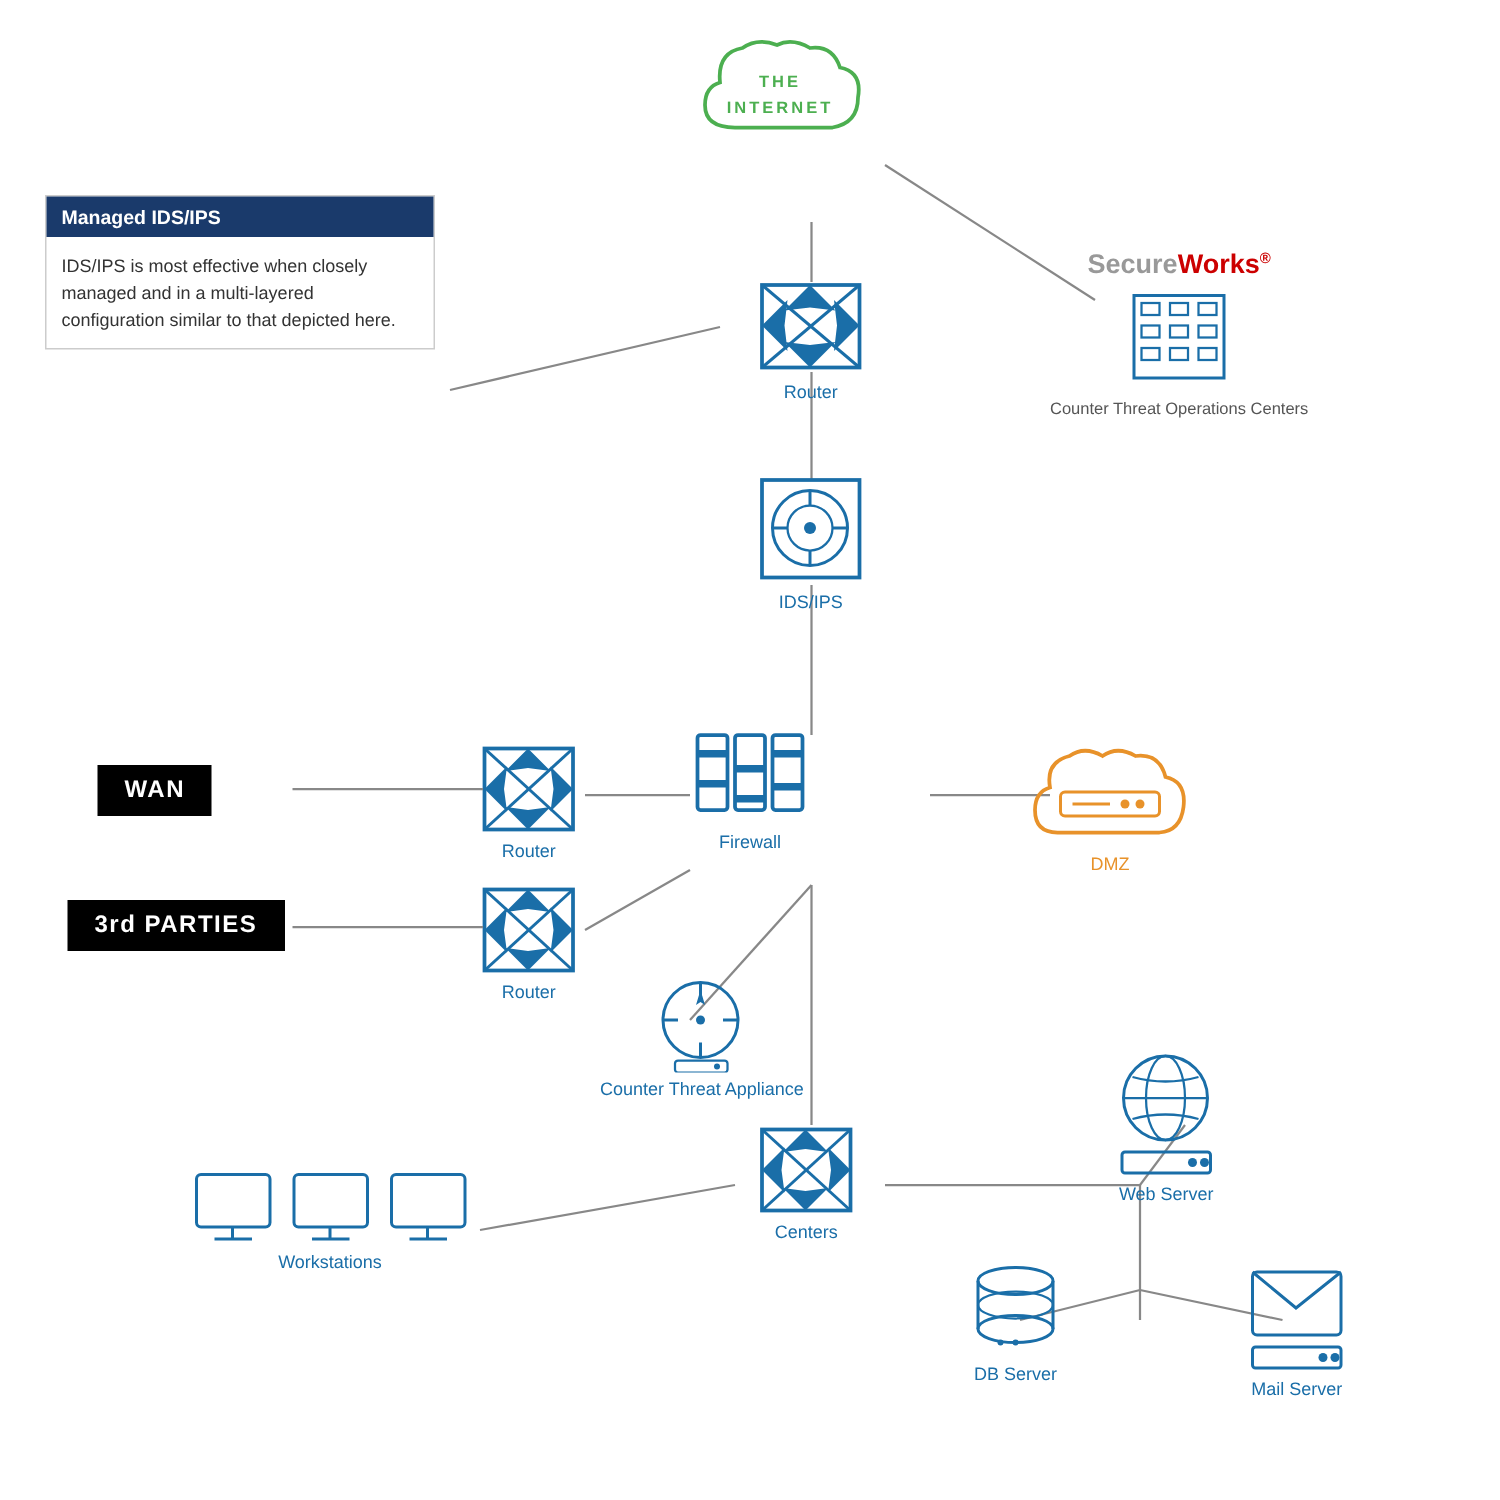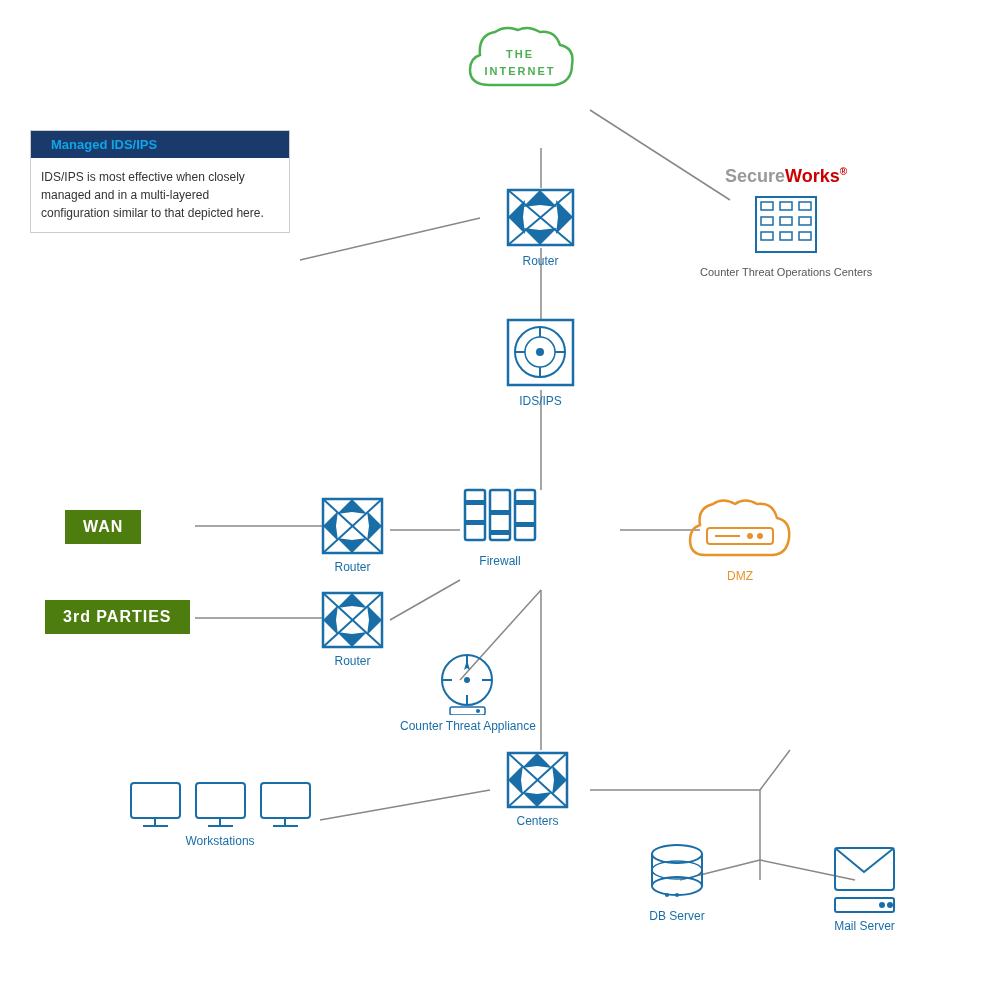--- a/index.html
+++ b/index.html
@@ -40,34 +40,34 @@
     .info-box {
       position: absolute;
       top: 130px;
       left: 30px;
       width: 260px;
       background: #fff;
       border: 1px solid #ccc;
     }
     .info-box-header {
       background: #1a3a6b;
-      color: #0ea5e9;
+      color: #ffffff;
       font-weight: bold;
       font-size: 13px;
-      padding: 6px 20px;
+      padding: 6px 10px;
     }
     .info-box-body {
       padding: 10px;
       font-size: 12px;
       color: #333;
       line-height: 1.5;
     }
     
     .label-box {
-      background: #4d7c0f;
+      background: #000000;
       color: #fff;
       font-size: 16px;
       font-weight: bold;
       padding: 8px 18px;
       letter-spacing: 1px;
     }
     
     .secureworks-label {
       font-size: 18px;
       font-weight: bold;
@@ -294,20 +294,37 @@
 
       <svg width="55" height="50" viewBox="0 0 55 50">
         <rect x="3" y="3" width="49" height="35" rx="3" fill="none" stroke="#1a6ea8" stroke-width="2"></rect>
         <line x1="27" y1="38" x2="27" y2="46" stroke="#1a6ea8" stroke-width="2"></line>
         <line x1="15" y1="46" x2="40" y2="46" stroke="#1a6ea8" stroke-width="2"></line>
       </svg>
     </div>
     <div class="node-label">Workstations</div>
   </div>
 
+  <div class="node" style="left:745px; top:700px;">
+
+    <svg width="65" height="65" viewBox="0 0 65 65">
+      <circle cx="32" cy="32" r="28" fill="none" stroke="#1a6ea8" stroke-width="2"></circle>
+      <ellipse cx="32" cy="32" rx="13" ry="28" fill="none" stroke="#1a6ea8" stroke-width="1.5"></ellipse>
+      <line x1="4" y1="32" x2="60" y2="32" stroke="#1a6ea8" stroke-width="1.5"></line>
+      <path d="M10,18 Q32,24 54,18" fill="none" stroke="#1a6ea8" stroke-width="1.5"></path>
+      <path d="M10,46 Q32,40 54,46" fill="none" stroke="#1a6ea8" stroke-width="1.5"></path>
+    </svg>
+
+    <svg width="65" height="20" viewBox="0 0 65 20">
+      <rect x="3" y="3" width="59" height="14" rx="2" fill="none" stroke="#1a6ea8" stroke-width="2"></rect>
+      <circle cx="50" cy="10" r="3" fill="#1a6ea8"></circle>
+      <circle cx="58" cy="10" r="3" fill="#1a6ea8"></circle>
+    </svg>
+    <div class="node-label">Web Server</div>
+  </div>
 
   <div class="node" style="left:647px; top:840px;">
     <svg width="60" height="65" viewBox="0 0 60 65">
       <ellipse cx="30" cy="14" rx="25" ry="9" fill="none" stroke="#1a6ea8" stroke-width="2"></ellipse>
       <line x1="5" y1="14" x2="5" y2="46" stroke="#1a6ea8" stroke-width="2"></line>
       <line x1="55" y1="14" x2="55" y2="46" stroke="#1a6ea8" stroke-width="2"></line>
       <ellipse cx="30" cy="46" rx="25" ry="9" fill="none" stroke="#1a6ea8" stroke-width="2"></ellipse>
       <ellipse cx="30" cy="30" rx="25" ry="9" fill="none" stroke="#1a6ea8" stroke-width="1.5"></ellipse>
 
       <circle cx="20" cy="55" r="2" fill="#1a6ea8"></circle>

